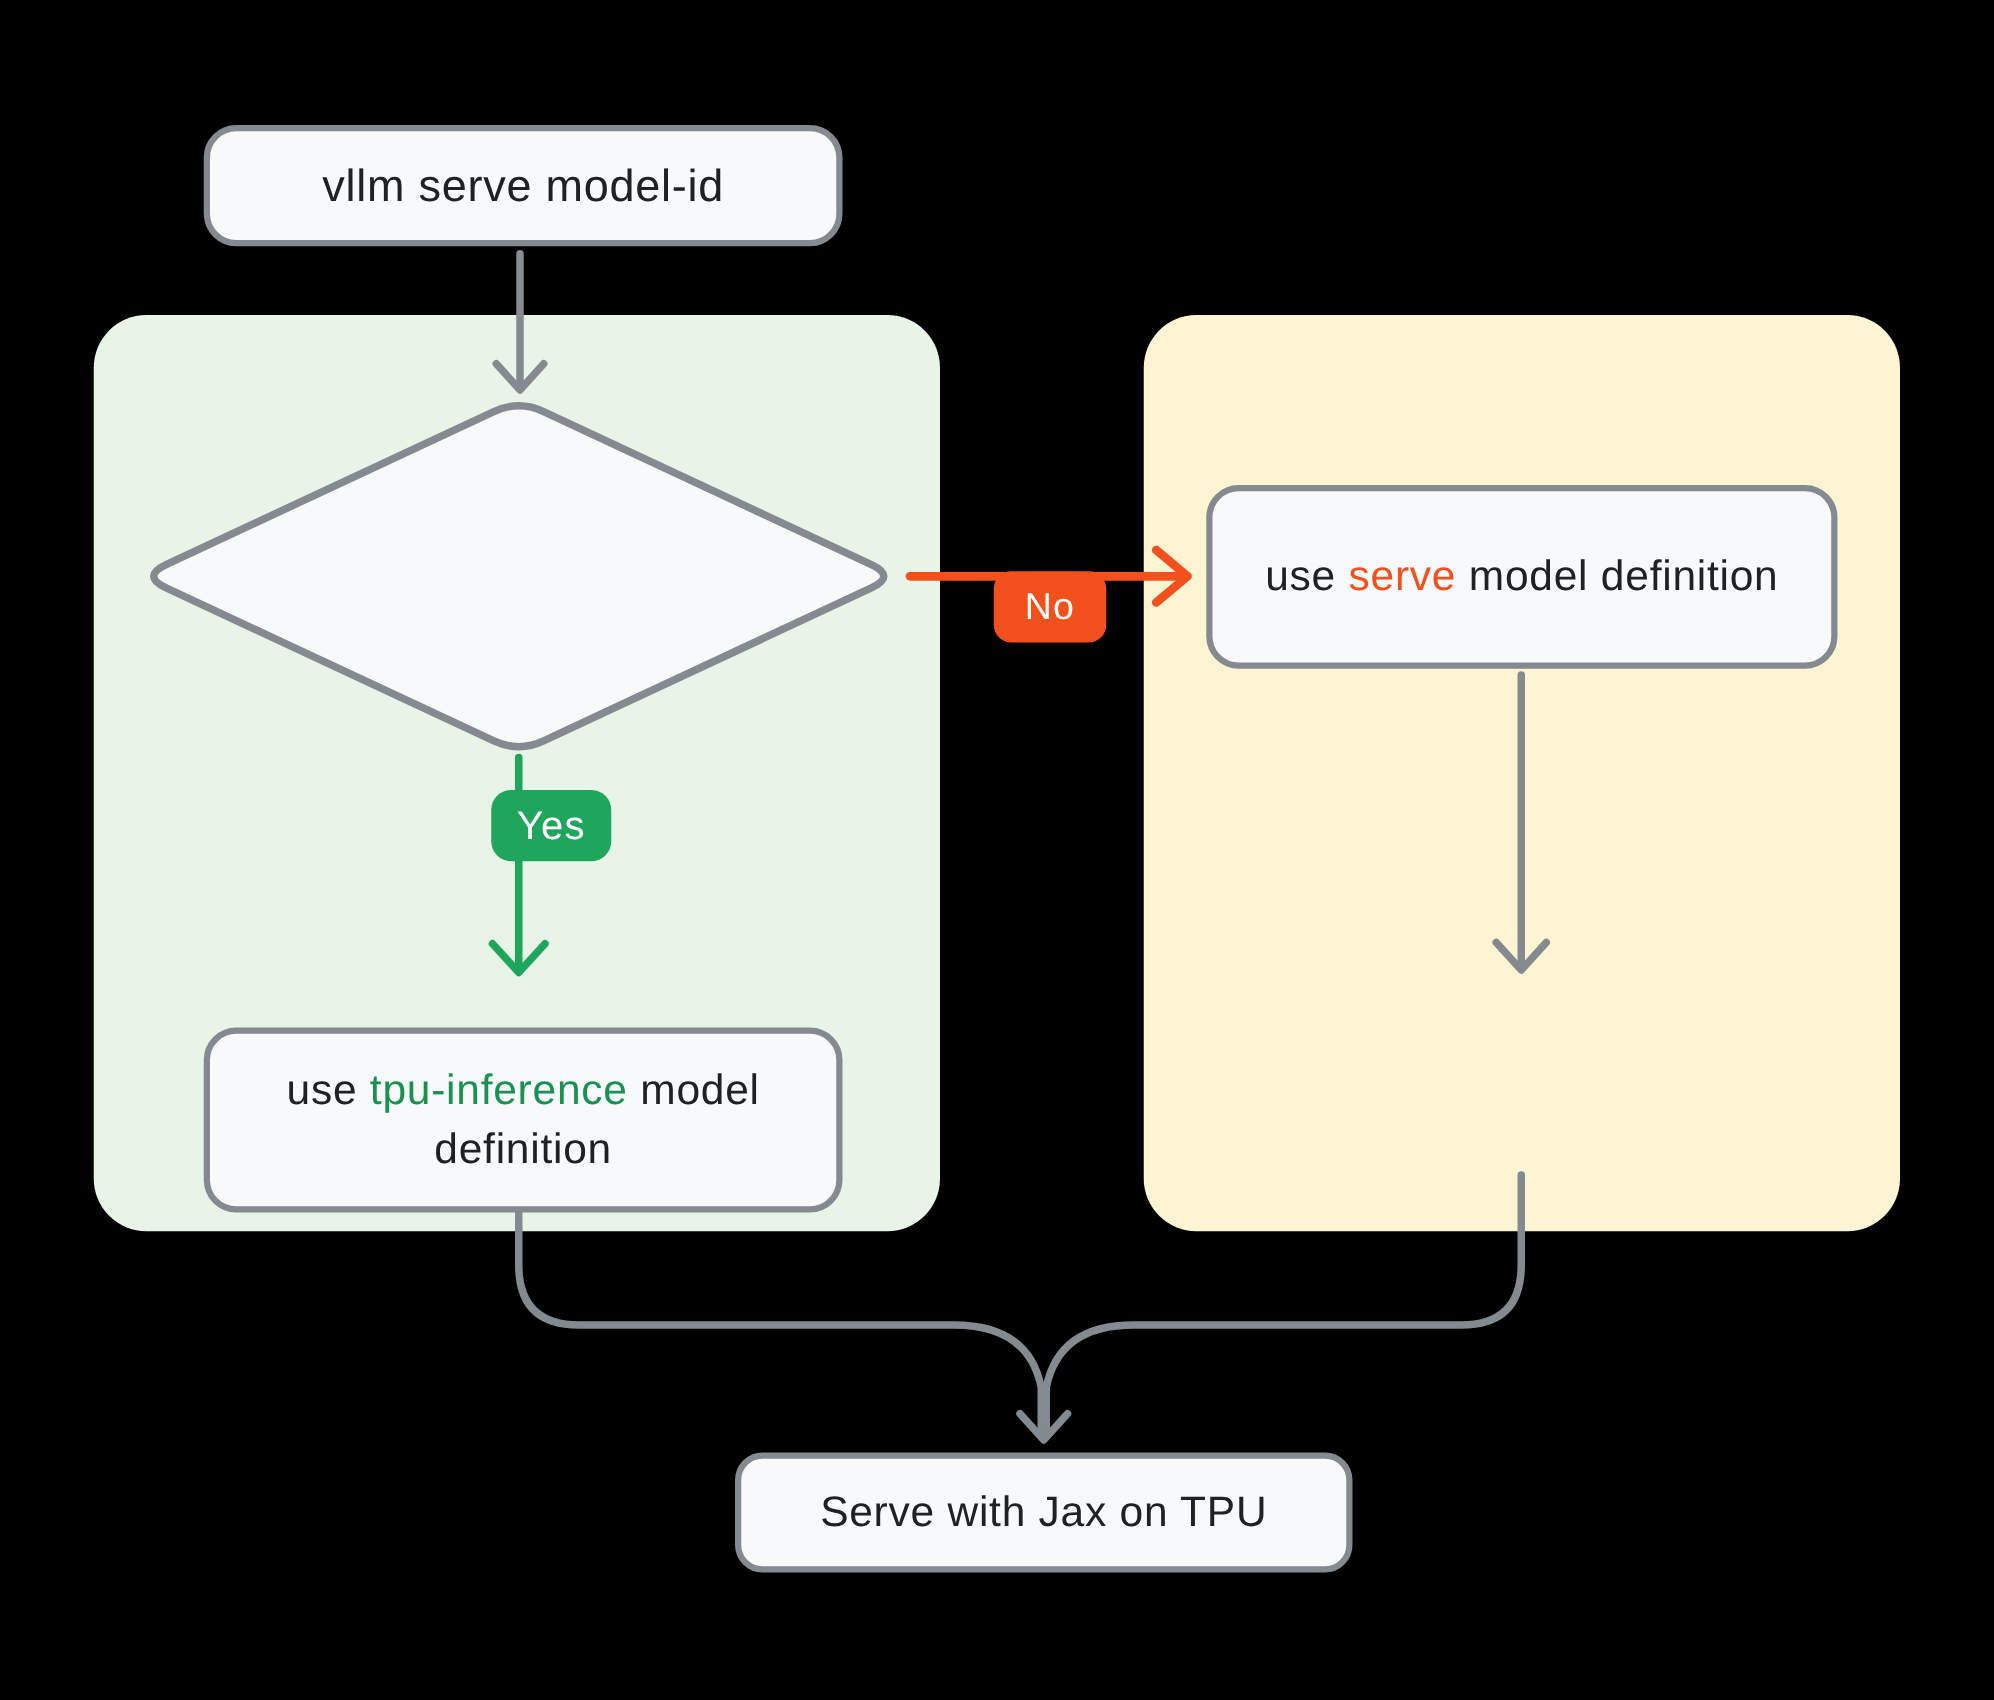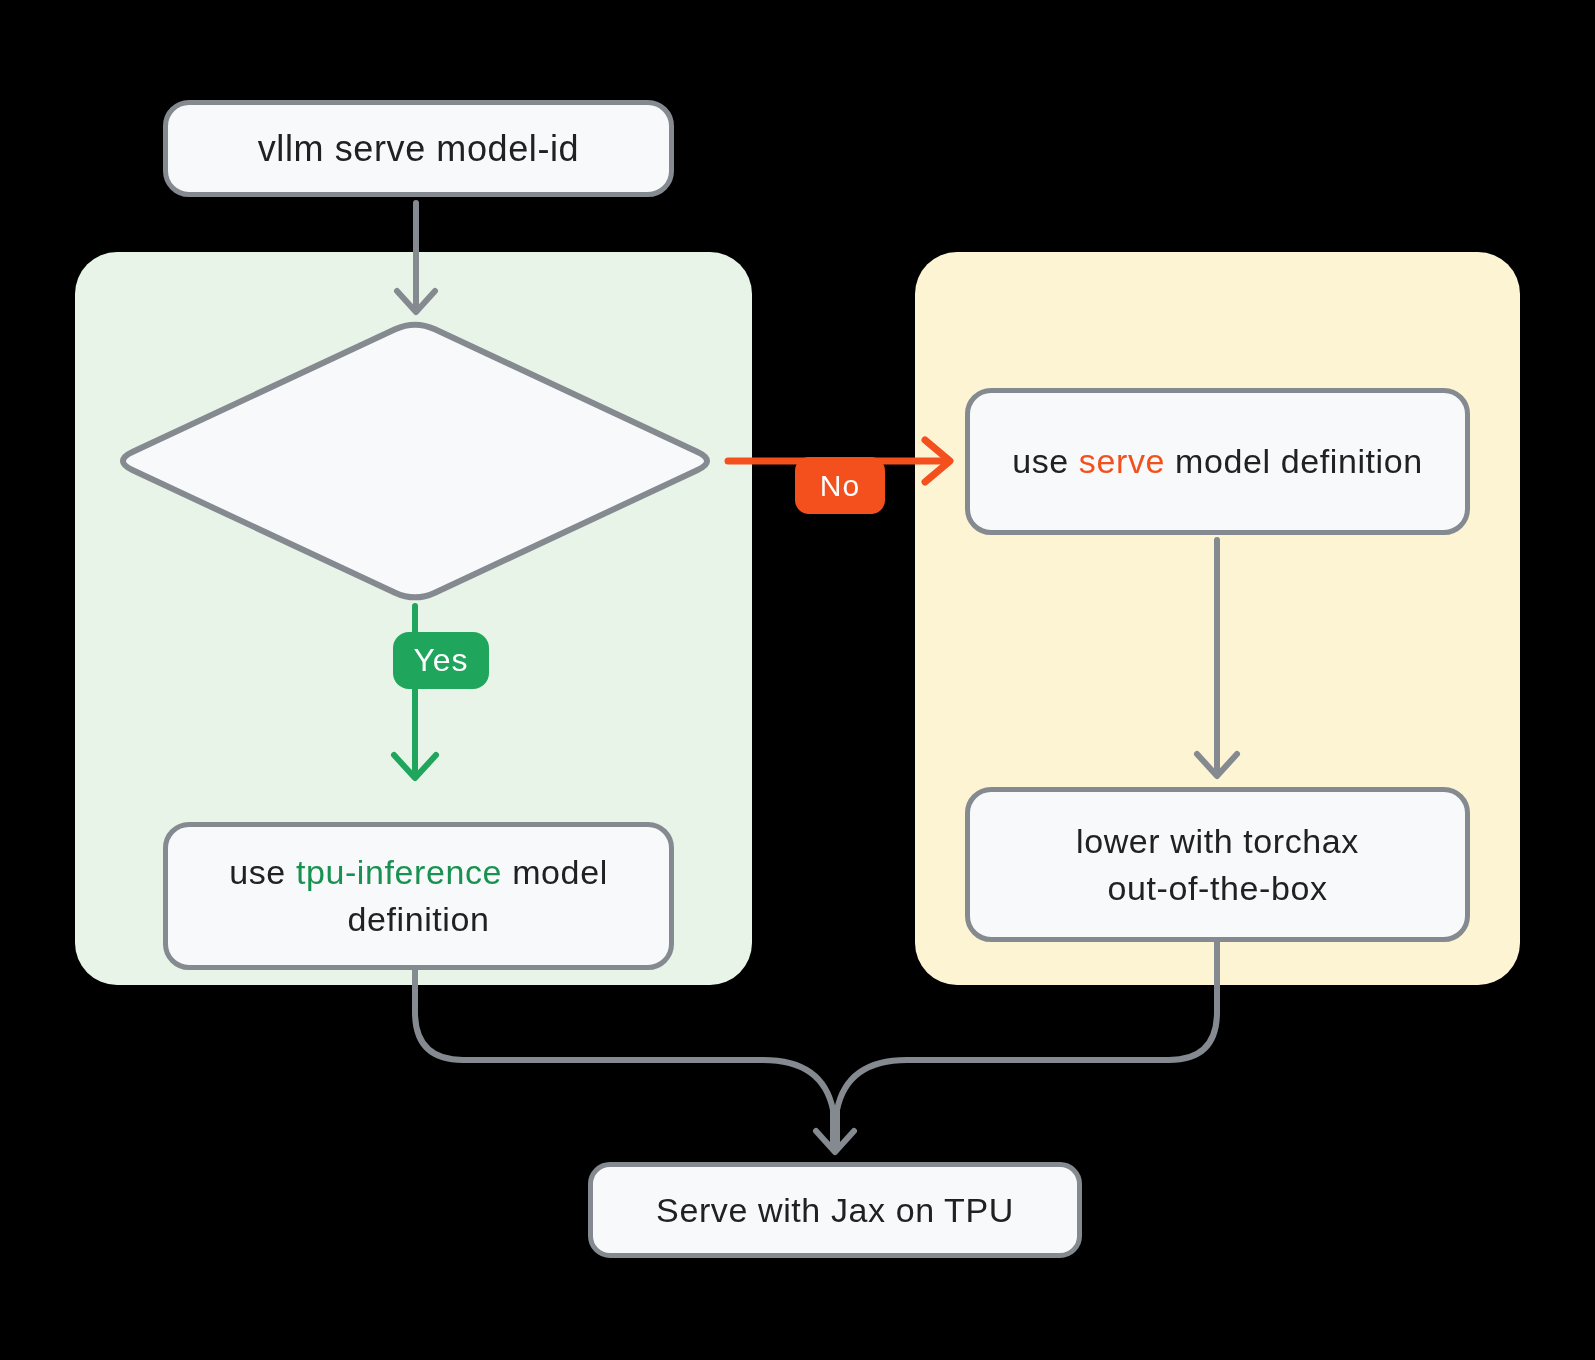--- a/index.html
+++ b/index.html
@@ -84,21 +84,18 @@
   </div>
 
   <div class="node tpu-box">
     <span><span>use </span><span class="t-green">tpu-inference</span><span> model definition</span></span>
   </div>
 
   <div class="node vllm-box">
     <span><span>use </span><span class="t-orange">serve</span><span> model definition</span></span>
   </div>
 
-  <div class="node torchax-box">
-    <span><span>lower with torchax</span><br><span>out-of-the-box</span></span>
-  </div>
 
   <div class="node serve-box">
     <span>Serve with Jax on TPU</span>
   </div>
 
 </div>
 
 </body></html>

